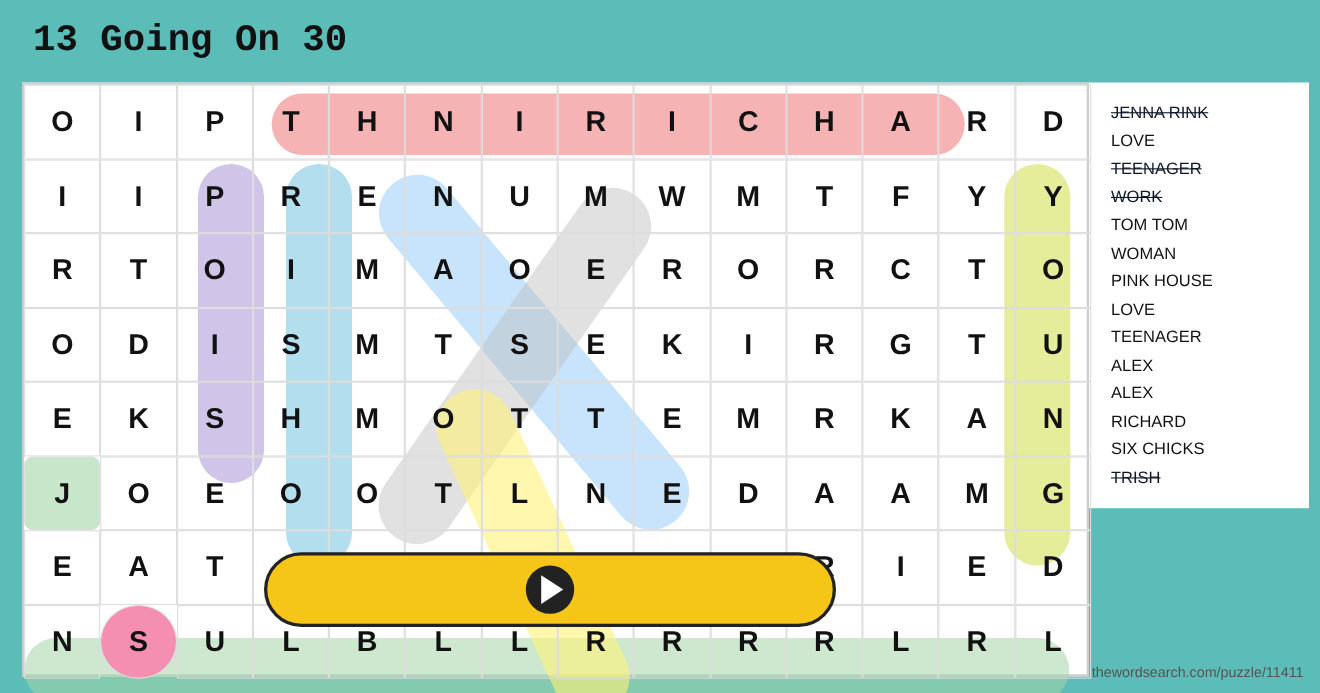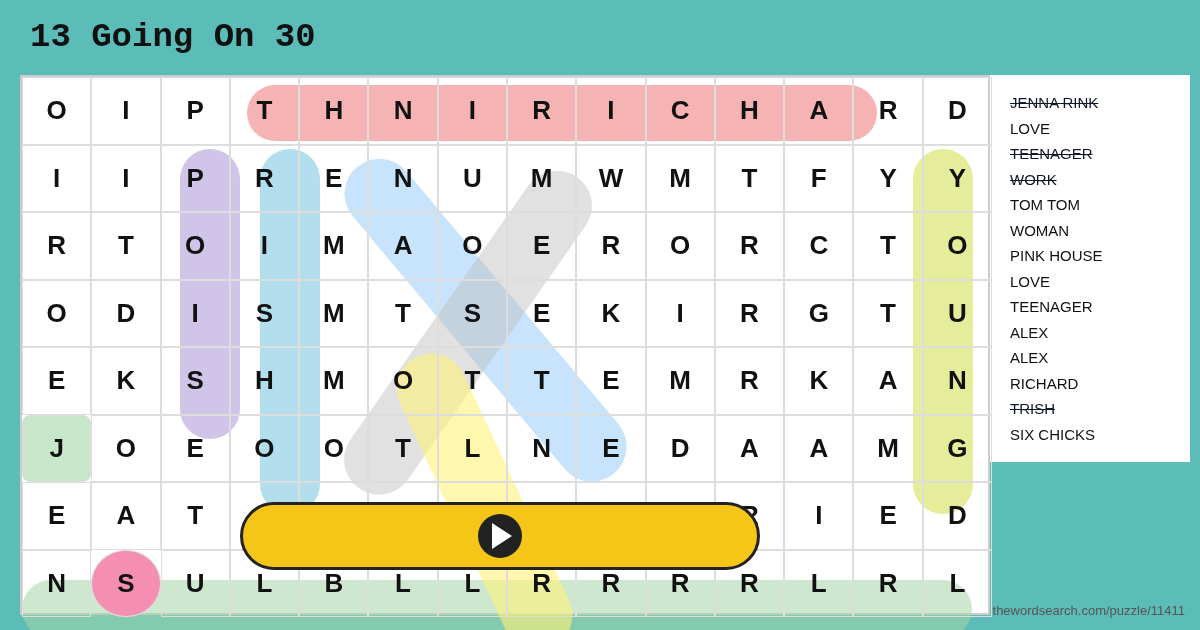--- a/index.html
+++ b/index.html
@@ -377,22 +377,22 @@
     <div class="word-list-item word-found">TEENAGER</div>
     <div class="word-list-item word-found">WORK</div>
     <div class="word-list-item">TOM TOM</div>
     <div class="word-list-item">WOMAN</div>
     <div class="word-list-item">PINK HOUSE</div>
     <div class="word-list-item">LOVE</div>
     <div class="word-list-item">TEENAGER</div>
     <div class="word-list-item">ALEX</div>
     <div class="word-list-item">ALEX</div>
     <div class="word-list-item">RICHARD</div>
+    <div class="word-list-item">SIX CHICKS</div>
     <div class="word-list-item word-found">TRISH</div>
-    <div class="word-list-item">SIX CHICKS</div>
   </div>
 
 <div class="play-button">
   <div class="play-icon">
     <div class="play-triangle"></div>
   </div>
 </div>
 
 <div class="watermark">thewordsearch.com/puzzle/11411</div>
 

